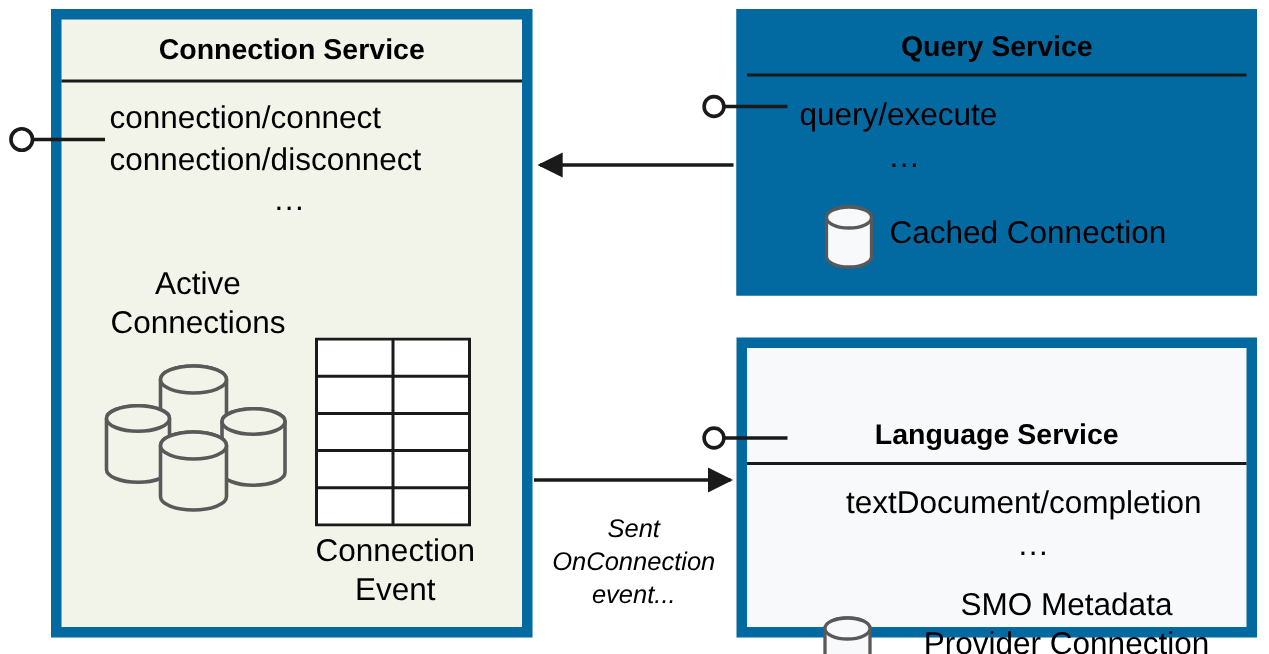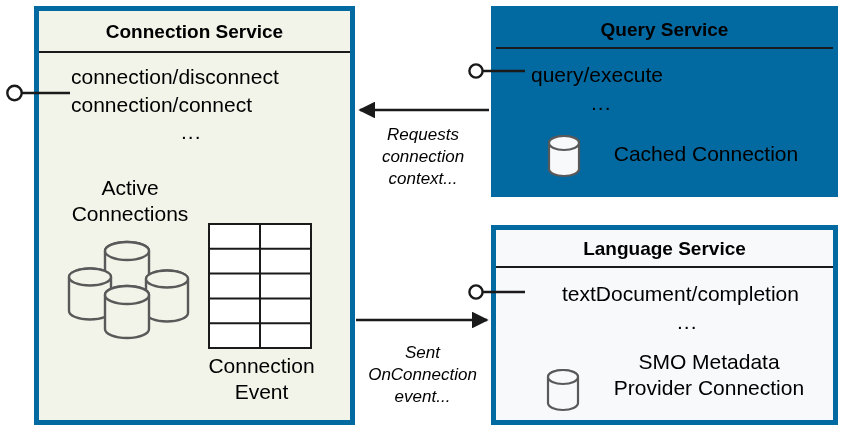--- a/index.html
+++ b/index.html
@@ -18,21 +18,21 @@
     position: absolute;
     left: 0; top: 0;
     width: 846px;
     height: 436px;
   }
 
   
   .component {
     position: absolute;
     box-sizing: border-box;
-    border: 5px solid #0369a1;
+    border: 7px solid #0369a1;
     display: flex;
     flex-direction: column;
   }
   .component-header {
     box-sizing: border-box;
     border-bottom: 2px solid #1a1a1a;
     text-align: center;
     font-weight: bold;
     font-size: 19px;
     color: #000000;
@@ -64,21 +64,21 @@
   }
   #query-service .component-header { height: 38px; }
 
   #language-service {
     left: 491px;
     top: 225px;
     width: 347px;
     height: 200px;
     background: #f8f9fb;
   }
-  #language-service .component-header { height: 38px; }
+  #language-service .component-header { height: 38px; margin-top: 40px; }
 
   
   .op-list {
     position: absolute;
     left: 0;
     right: 0;
     text-align: left;
     font-size: 21px;
     color: #000000;
     line-height: 1.32;
@@ -139,21 +139,21 @@
     position: absolute;
     left: 51px;
     top: 85px;
     width: 34px;
     height: 44px;
   }
   #qs-artifact-label {
     left: 95px;
     top: 92px;
     width: 230px;
-    text-align: center;
+    text-align: left;
   }
 
   
   #ls-cylinder-icon {
     position: absolute;
     left: 50px;
     top: 100px;
     width: 34px;
     height: 44px;
   }
@@ -195,22 +195,22 @@
 </head>
 <body>
 
 <div id="canvas">
 
   <div class="component" id="connection-service">
     <div class="component-header">Connection Service</div>
     <div class="component-body">
 
       <div class="op-list" id="cs-ops">
+        <span class="op-line">connection/connect</span>
         <span class="op-line">connection/disconnect</span>
-        <span class="op-line">connection/connect</span>
         <span class="op-ellipsis">...</span>
       </div>
 
       <div class="artifact-label" id="active-connections-label">
         <span>Active</span><br>
         <span>Connections</span>
       </div>
 
       <svg id="db-cluster-icon" viewBox="0 0 140 106">
         <g fill="#f2f4e9" stroke="#595959" stroke-width="2.4">
@@ -317,25 +317,20 @@
 
     <g>
       <line x1="489" y1="110" x2="360" y2="110" stroke="#1a1a1a" stroke-width="2.4" marker-end="url(#arrowhead)"></line>
     </g>
 
     <g>
       <line x1="356" y1="320" x2="487" y2="320" stroke="#1a1a1a" stroke-width="2.4" marker-end="url(#arrowhead)"></line>
     </g>
   </svg>
 
-  <div class="edge-label" id="requests-label">
-    <span>Requests</span><br>
-    <span>connection</span><br>
-    <span>context...</span>
-  </div>
 
   <div class="edge-label" id="sent-label">
     <span>Sent</span><br>
     <span>OnConnection</span><br>
     <span>event...</span>
   </div>
 
 </div>
 
 </body></html>

